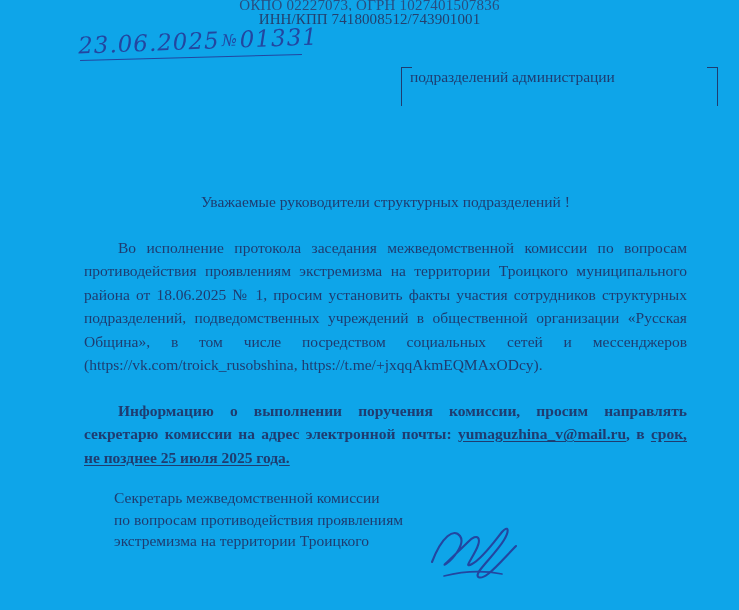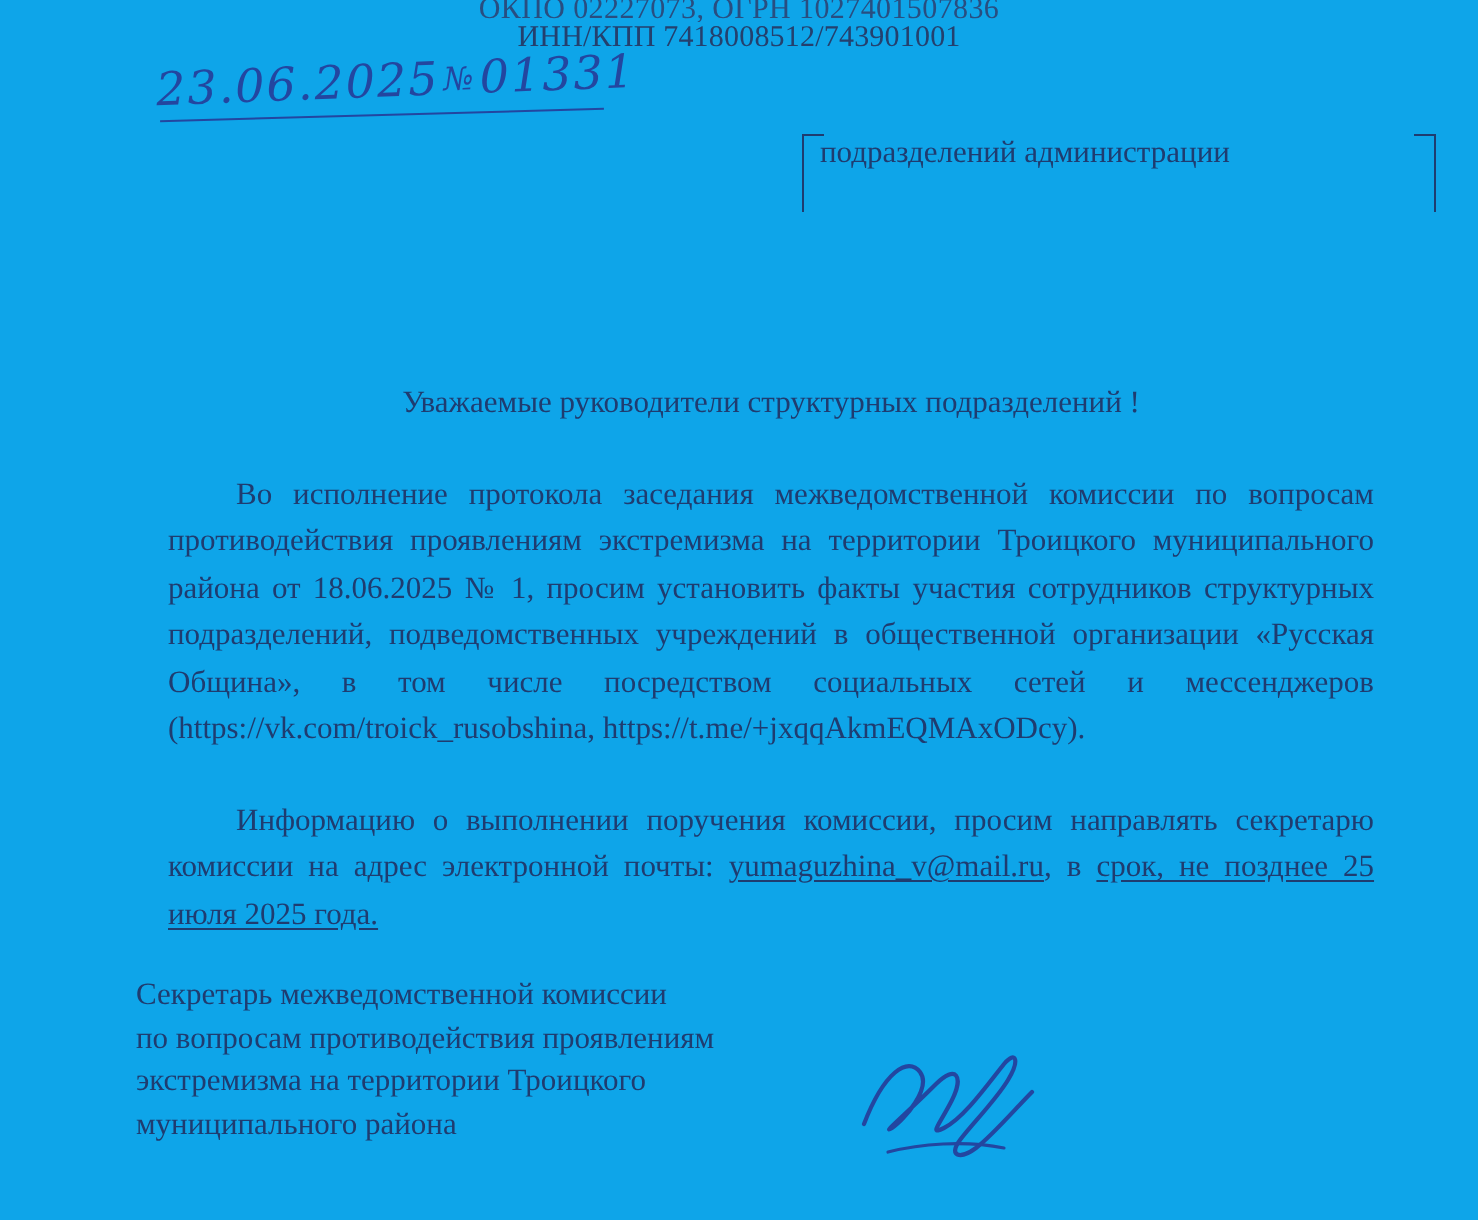--- a/index.html
+++ b/index.html
@@ -119,36 +119,36 @@
     margin-bottom: 22px;
     white-space: nowrap;
     font-size: 15.5px;
   }
   p.para {
     margin: 0 0 22px 0;
     text-align: justify;
     text-indent: 34px;
     text-justify: inter-word;
   }
-  p.para:last-child { margin-bottom: 0; }
+  p.para:last-child { margin-bottom: 0; font-weight: bold; }
   .link-underline {
     text-decoration: underline;
     text-underline-offset: 2px;
   }
 
   
   .sign-block {
     position: absolute;
     left: 68px;
     top: 487px;
     font-size: 15.5px;
     line-height: 21.5px;
     color: #1f3c70;
   }
-  .sign-block .sline { display: block; white-space: nowrap; }
+  .sign-block .sline { display: block; white-space: nowrap; margin-left: 46px; }
   .sign-name {
     position: absolute;
     left: 556px;
     top: 549px;
     font-size: 15.5px;
     color: #1f3c70;
     white-space: nowrap;
   }
   .signature-mark {
     position: absolute;
@@ -185,21 +185,20 @@
 
     <p class="para">Во исполнение протокола заседания межведомственной комиссии по вопросам противодействия проявлениям экстремизма на территории Троицкого муниципального района от 18.06.2025 № 1, просим  установить факты участия сотрудников структурных подразделений, подведомственных учреждений в общественной организации «Русская Община»,  в том числе посредством социальных сетей и мессенджеров (https://vk.com/troick_rusobshina, https://t.me/+jxqqAkmEQMAxODcy).</p>
 
     <p class="para"><span>Информацию о выполнении поручения комиссии, просим направлять секретарю комиссии на адрес электронной почты: </span><span class="link-underline">yumaguzhina_v@mail.ru</span><span>, в</span> <span class="link-underline">срок, не позднее 25 июля 2025 года.</span></p>
   </div>
 
   <div class="sign-block">
     <span class="sline">Секретарь межведомственной комиссии</span>
     <span class="sline">по вопросам противодействия проявлениям</span>
     <span class="sline">экстремизма на территории Троицкого</span>
-    <span class="sline">муниципального района</span>
   </div>
 
   <svg class="signature-mark" viewBox="0 0 120 75">
     <path d="M8,46 C18,20 30,12 36,20 C42,28 28,44 22,48 C16,52 30,40 44,26 C54,16 58,22 52,34 C46,46 40,52 48,48 C58,43 70,26 78,16 C84,9 86,14 80,24 C74,34 62,46 56,54 C50,62 56,64 64,58 C72,52 84,38 92,30" fill="none" stroke="#2346a0" stroke-width="2.1" stroke-linecap="round" stroke-linejoin="round"></path>
     <path d="M20,60 C36,56 58,54 78,58" fill="none" stroke="#2346a0" stroke-width="1.6" stroke-linecap="round"></path>
   </svg>
 
 
 </div>
 

